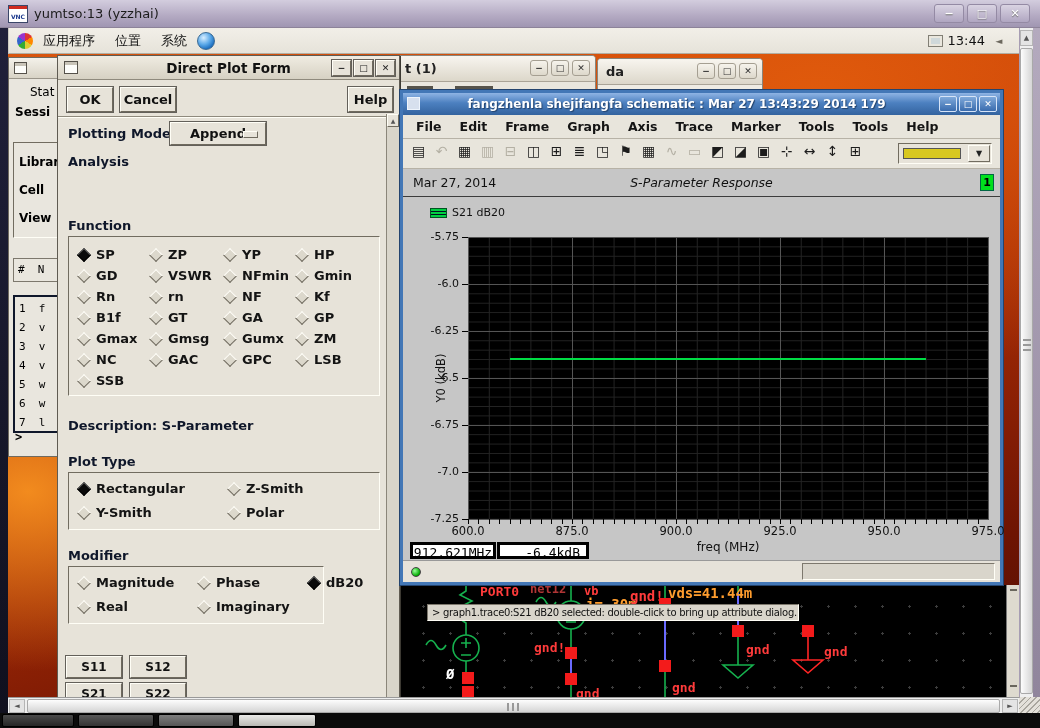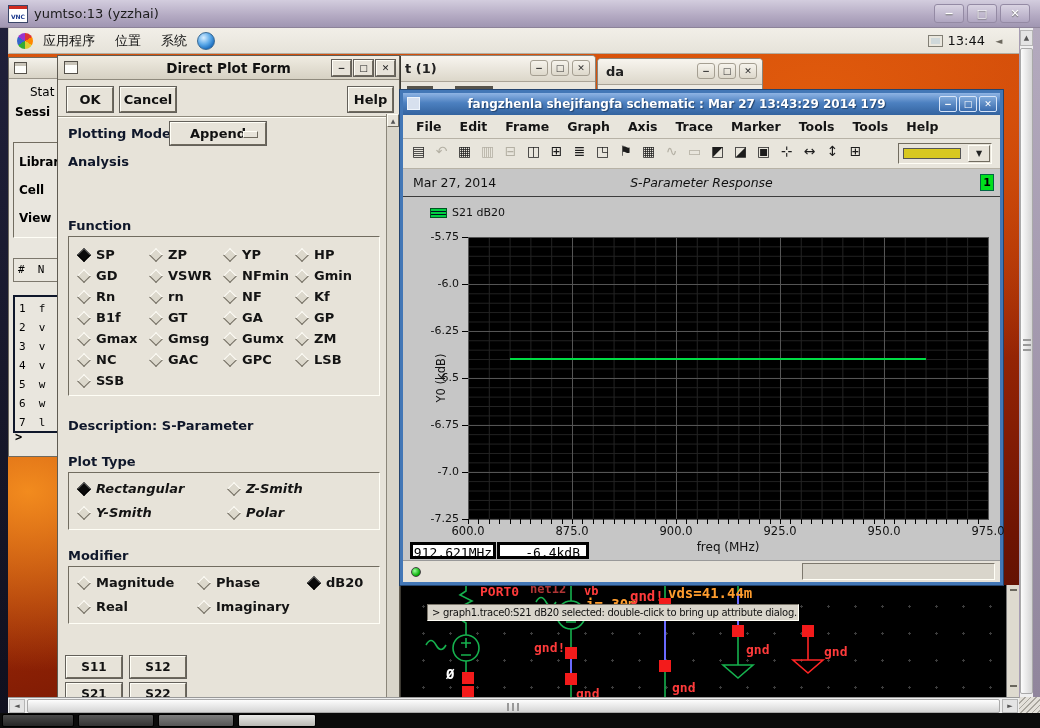--- a/index.html
+++ b/index.html
@@ -72,22 +72,22 @@
   .f-cancel{position:absolute;left:62px;top:31px;width:56px;height:25px;line-height:23px;}
   .f-help{position:absolute;left:290px;top:31px;width:45px;height:25px;line-height:23px;}
   .f-sep{position:absolute;left:0;right:0;top:60px;height:2px;border-top:1px solid #8f8a7d;border-bottom:1px solid #fffef6;}
   .blabel{position:absolute;font-weight:bold;font-size:13px;color:#0f172a;white-space:nowrap;}
   .f-append{position:absolute;left:112px;top:66px;width:96px;height:23px;line-height:21px;}
   .f-append .dash{position:absolute;right:7px;top:8px;width:15px;height:7px;background:#e7e3d9;
     border:1px solid;border-color:#fffef6 #6f6a5e #6f6a5e #fffef6;}
   .gbox{position:absolute;border:1px solid;border-color:#716c60 #fffef6 #fffef6 #716c60;background:#e7e3d9;}
   .f-analysis-box{left:10px;top:116px;width:312px;height:34px;display:flex;align-items:center;padding-left:12px;gap:16px;}
   .f-function-box{left:10px;top:180px;width:312px;height:160px;display:grid;grid-template-columns:72px 74px 72px 70px;grid-auto-rows:21px;padding:7px 0 0 8px;}
-  .f-pt-box{left:10px;top:416px;width:312px;height:58px;display:grid;grid-template-columns:150px 140px;grid-auto-rows:24px;padding:5px 0 0 8px;font-style:italic;}
-  .f-mod-box{left:10px;top:510px;width:312px;height:58px;display:grid;grid-template-columns:120px 110px 66px;grid-auto-rows:24px;padding:5px 0 0 8px;}
+  .f-pt-box{left:10px;top:416px;width:312px;height:58px;display:grid;grid-template-columns:150px 140px;grid-auto-rows:24px;padding:5px 0 0 8px;}
+  .f-mod-box{left:10px;top:510px;width:256px;height:58px;display:grid;grid-template-columns:120px 110px 66px;grid-auto-rows:24px;padding:5px 0 0 8px;}
   .radio{display:flex;align-items:center;height:21px;}
   .diamond{width:10px;height:10px;margin:0 7px 0 2px;transform:rotate(45deg);background:#dcd8cc;
     border:1px solid;border-color:#fffef8 #716c60 #716c60 #fffef8;flex:0 0 auto;}
   .diamond.sel{background:#0a0a0a;border-color:#5a5a5a #000 #000 #5a5a5a;}
   .rlabel{font-weight:bold;font-size:13px;color:#141414;white-space:nowrap;}
   .f-sparam{position:absolute;left:8px;top:600px;display:grid;grid-template-columns:58px 58px;grid-auto-rows:27px;column-gap:6px;}
   .sbtn{width:56px;height:22px;line-height:20px;font-size:12px;}
   .f-lane{position:absolute;left:328px;top:58px;bottom:2px;width:13px;background:#d9d5ca;border-left:1px solid #8b867a;}
   .f-lane-arrow{position:absolute;left:0;top:0;width:12px;height:13px;background:#e7e3d9;border:1px solid;
     border-color:#fffef6 #6f6a5e #6f6a5e #fffef6;font-size:6px;line-height:12px;text-align:center;color:#555;}

